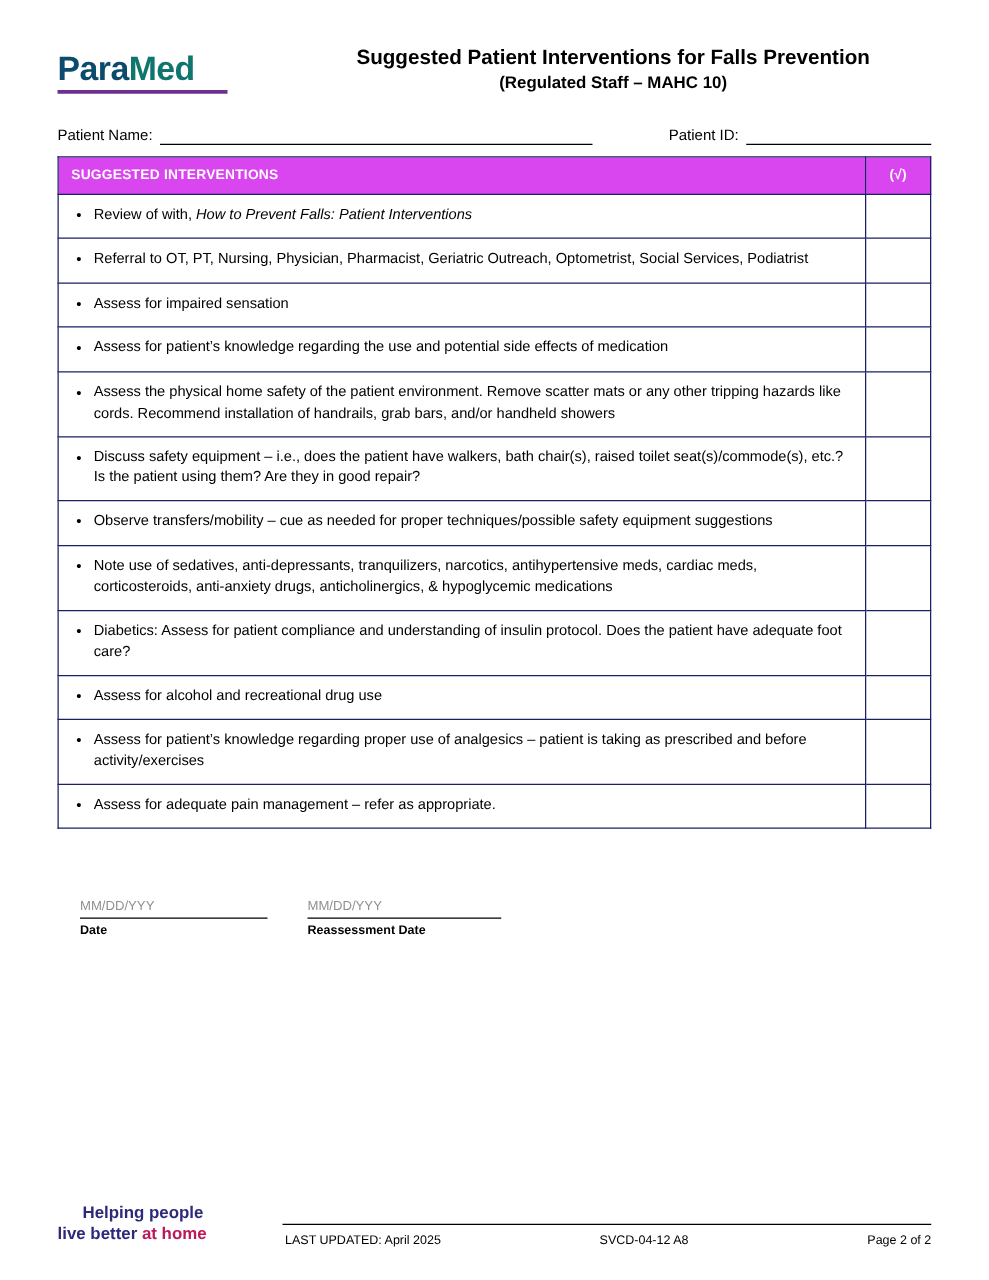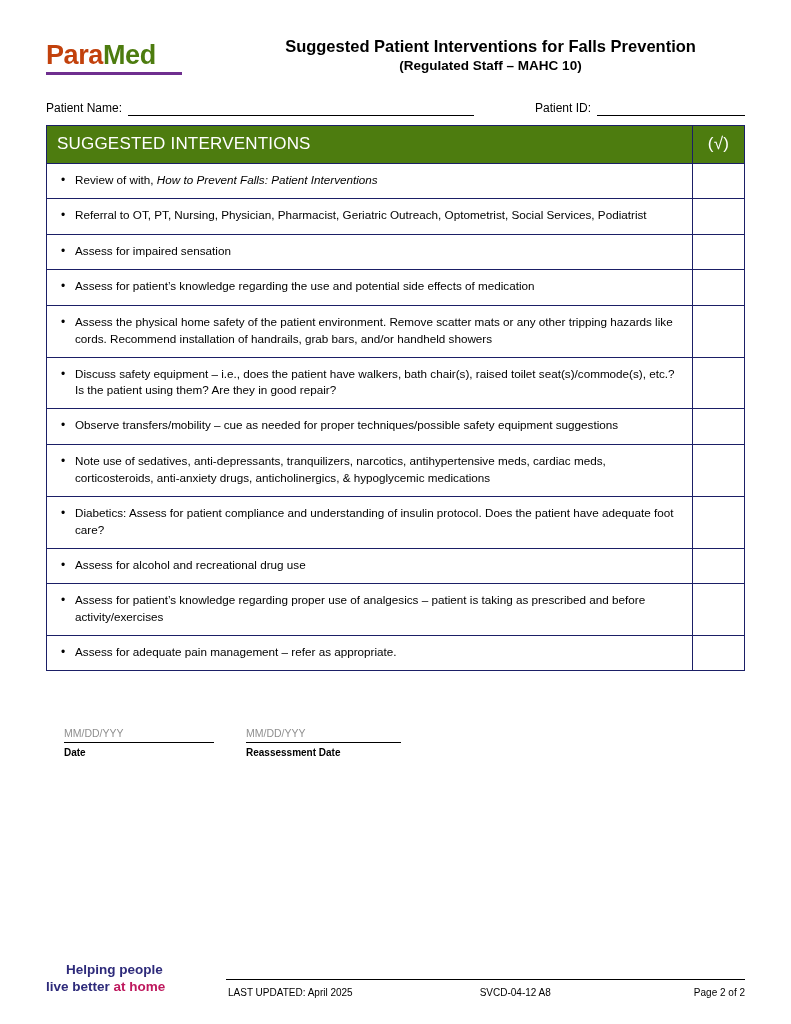--- a/index.html
+++ b/index.html
@@ -34,22 +34,22 @@
     flex: none;
     padding-top: 6px;
   }
   .logo-text {
     font-size: 27px;
     font-weight: bold;
     letter-spacing: -0.4px;
     line-height: 1;
     font-family: "Liberation Sans", sans-serif;
   }
-  .logo-para { color: #c2410c; }
-  .logo-med  { color: #4d7c0f; }
+  .logo-para { color: #0c4a6e; }
+  .logo-med  { color: #0f766e; }
   .logo-rule {
     margin-top: 3px;
     height: 3px;
     width: 136px;
     background: #6f2f8f;
   }
   .title-block {
     flex: 1;
     text-align: center;
     padding-left: 10px;
@@ -108,24 +108,24 @@
     width: 100%;
     border-collapse: collapse;
     table-layout: fixed;
   }
   table.interventions th,
   table.interventions td {
     border: 1px solid #1b1f66;
     vertical-align: top;
   }
   thead th {
-    background: #4d7c0f;
+    background: #d946ef;
     color: #ffffff;
-    font-size: 17px;
-    font-weight: normal;
+    font-size: 11px;
+    font-weight: bold;
     text-align: left;
     padding: 8px 10px 9px 10px;
     letter-spacing: 0.2px;
   }
   thead th.check-col {
     text-align: center;
     padding-left: 0;
     padding-right: 0;
   }
   col.check-col-w { width: 52px; }

